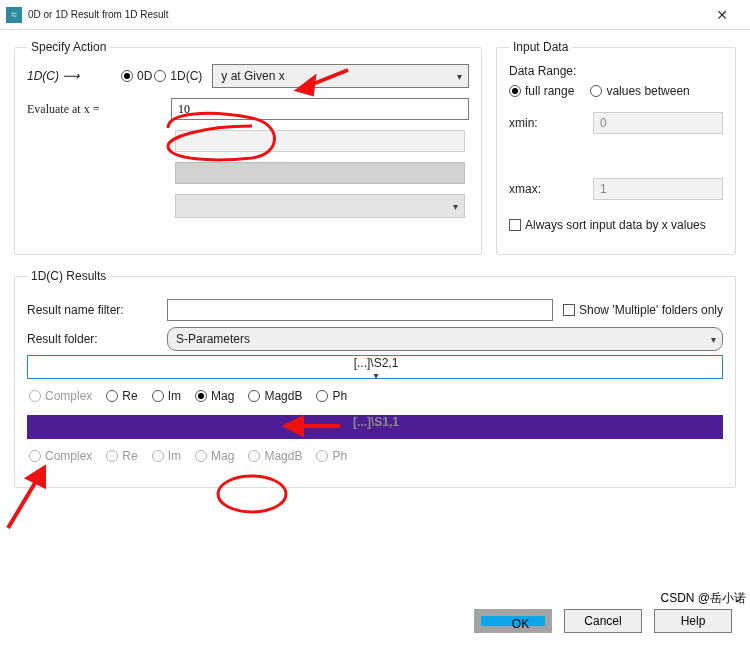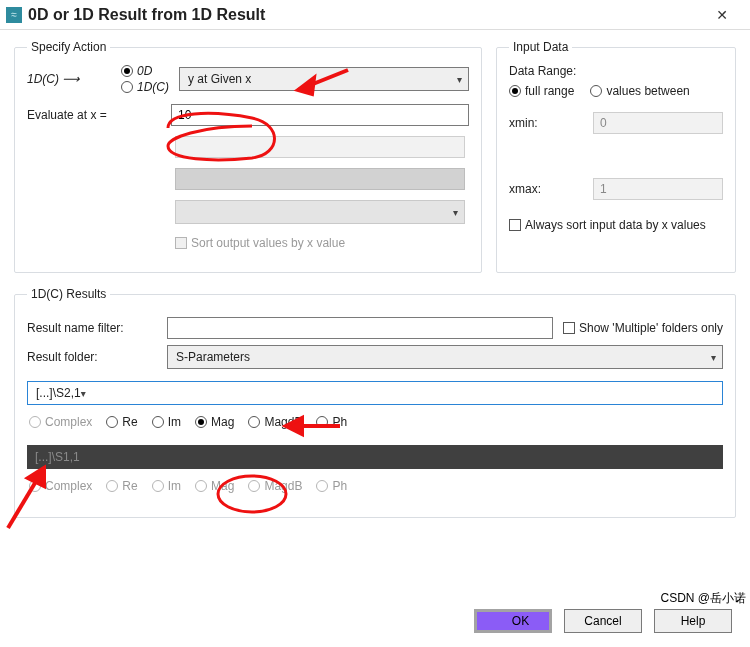--- a/index.html
+++ b/index.html
@@ -23,21 +23,21 @@
     border-bottom: 1px solid #ddd;
     background: #fff;
   }
   .titlebar .app-icon {
     width: 16px; height: 16px;
     background: #2e8b9e;
     display: inline-flex; align-items: center; justify-content: center;
     color: #cfeef3; font-size: 10px;
     margin-right: 6px;
   }
-  .titlebar .title { flex: 1; font-size: 16px; font-weight: bold; }
+  .titlebar .title { flex: 1; font-size: 10px; }
   .titlebar .close {
     width: 40px; text-align: center; font-size: 14px; color: #333;
     cursor: pointer;
   }
   .client {
     padding: 10px 14px 10px 14px;
   }
   
   fieldset {
     border: 1px solid #d9dde2;
@@ -108,25 +108,25 @@
   .select.disabled { background:#e4e4e4; color:#888; border-color:#c9c9c9; cursor:default; }
   .select .spacer { flex: 1; }
   .select .chev   { font-size: 10px; color: #444; }
 
   
   .sa-row1 {
     display: flex; align-items: center; gap: 10px;
   }
   .sa-label { width: 84px; font-style: italic; }
   .sa-radios {
-    display: flex; flex-direction: column; gap: 2px; font-style: italic;
+    display: flex; flex-direction: row; gap: 2px;
   }
   .sa-main-select { flex: 1; }
   .sa-row2 {
-    display: flex; align-items: center; gap: 10px; margin-top: 10px;
+    display: flex; align-items: center; gap: 10px; margin-top: 10px; font-family: Liberation Serif, serif;
   }
   .sa-evalx-input { flex: 1; }
   .sa-sub {
     margin-left: 148px; margin-top: 10px;
     display: flex; flex-direction: column; gap: 10px;
   }
   .sa-sub .textinput { width: 290px; }
   .sa-sub .select   { width: 290px; }
   .sa-sort {
     margin-left: 148px; margin-top: 12px;
@@ -148,36 +148,38 @@
   .id-grid .textinput { width: 100%; }
   .id-always { margin-top: 18px; }
 
   
   .fs-results { margin-top: 14px; }
   .res-row {
     display: flex; align-items: center; gap: 10px; margin-top: 6px;
   }
   .res-label { width: 130px; }
   .res-filter-input { flex: 1; }
-  .res-folder-select { flex:1; }
+  .res-folder-select { flex:1;border-radius:9px; }
 
   .res-path-combo {
-    margin-top: 12px;
+    margin-top: 4px;
     border: 1px solid #2a84d6;
     background: #fff;
     height: 24px;
     display: flex; align-items: center; padding: 0 6px 0 8px;
     cursor: pointer;
+    flex-direction: column;
   }
   .res-path-combo .chev { font-size:10px; color:#444; }
   .res-path-combo.disabled {
     border: none;
-    background: #404040;
+    background: #4c1d95;
     color: #8a8a8a;
     cursor: default;
+    font-weight: bold;
   }
 
   .format-row {
     margin-top: 6px;
     display: flex; gap: 14px; align-items: flex-start;
     padding: 4px 2px;
   }
 
   .res-block2 {
     margin-top: 8px;
@@ -191,22 +193,22 @@
     display: flex; gap: 12px;
   }
   .btn {
     width: 78px; height: 24px;
     border: 1px solid #7a7a7a;
     background: #efefef;
     font: inherit;
     cursor: pointer;
   }
   .btn.primary {
-    border: 3px solid #a3a3a3;
-    background: #8b5cf6;
+    border: 7px solid #a3a3a3;
+    background: #0ea5e9;
     padding-left: 21px;
   }
   .watermark {
     position: absolute; right: 4px; bottom: 40px;
     color: #000000; font-size: 12px; pointer-events:none;
   }
 
   
   .anno { position: absolute; pointer-events: none; }
 </style>
@@ -253,26 +255,20 @@
       <div class="sa-sub">
         <input class="textinput" disabled="" value="" style="">
         <input class="textinput disabled-dark" disabled="" value="" style="">
         <div class="select disabled">
           <span></span>
           <span class="spacer"></span>
           <span class="chev">▾</span>
         </div>
       </div>
 
-      <div class="sa-sort">
-        <label class="checkbox disabled">
-          <span class="box"></span>
-          <span>Sort output values by x value</span>
-        </label>
-      </div>
     </fieldset>
 
     <fieldset class="fs-input">
       <legend>Input Data</legend>
 
       <div>Data Range:</div>
 
       <div class="id-range">
         <label class="radio checked">
           <span class="dot"></span>

